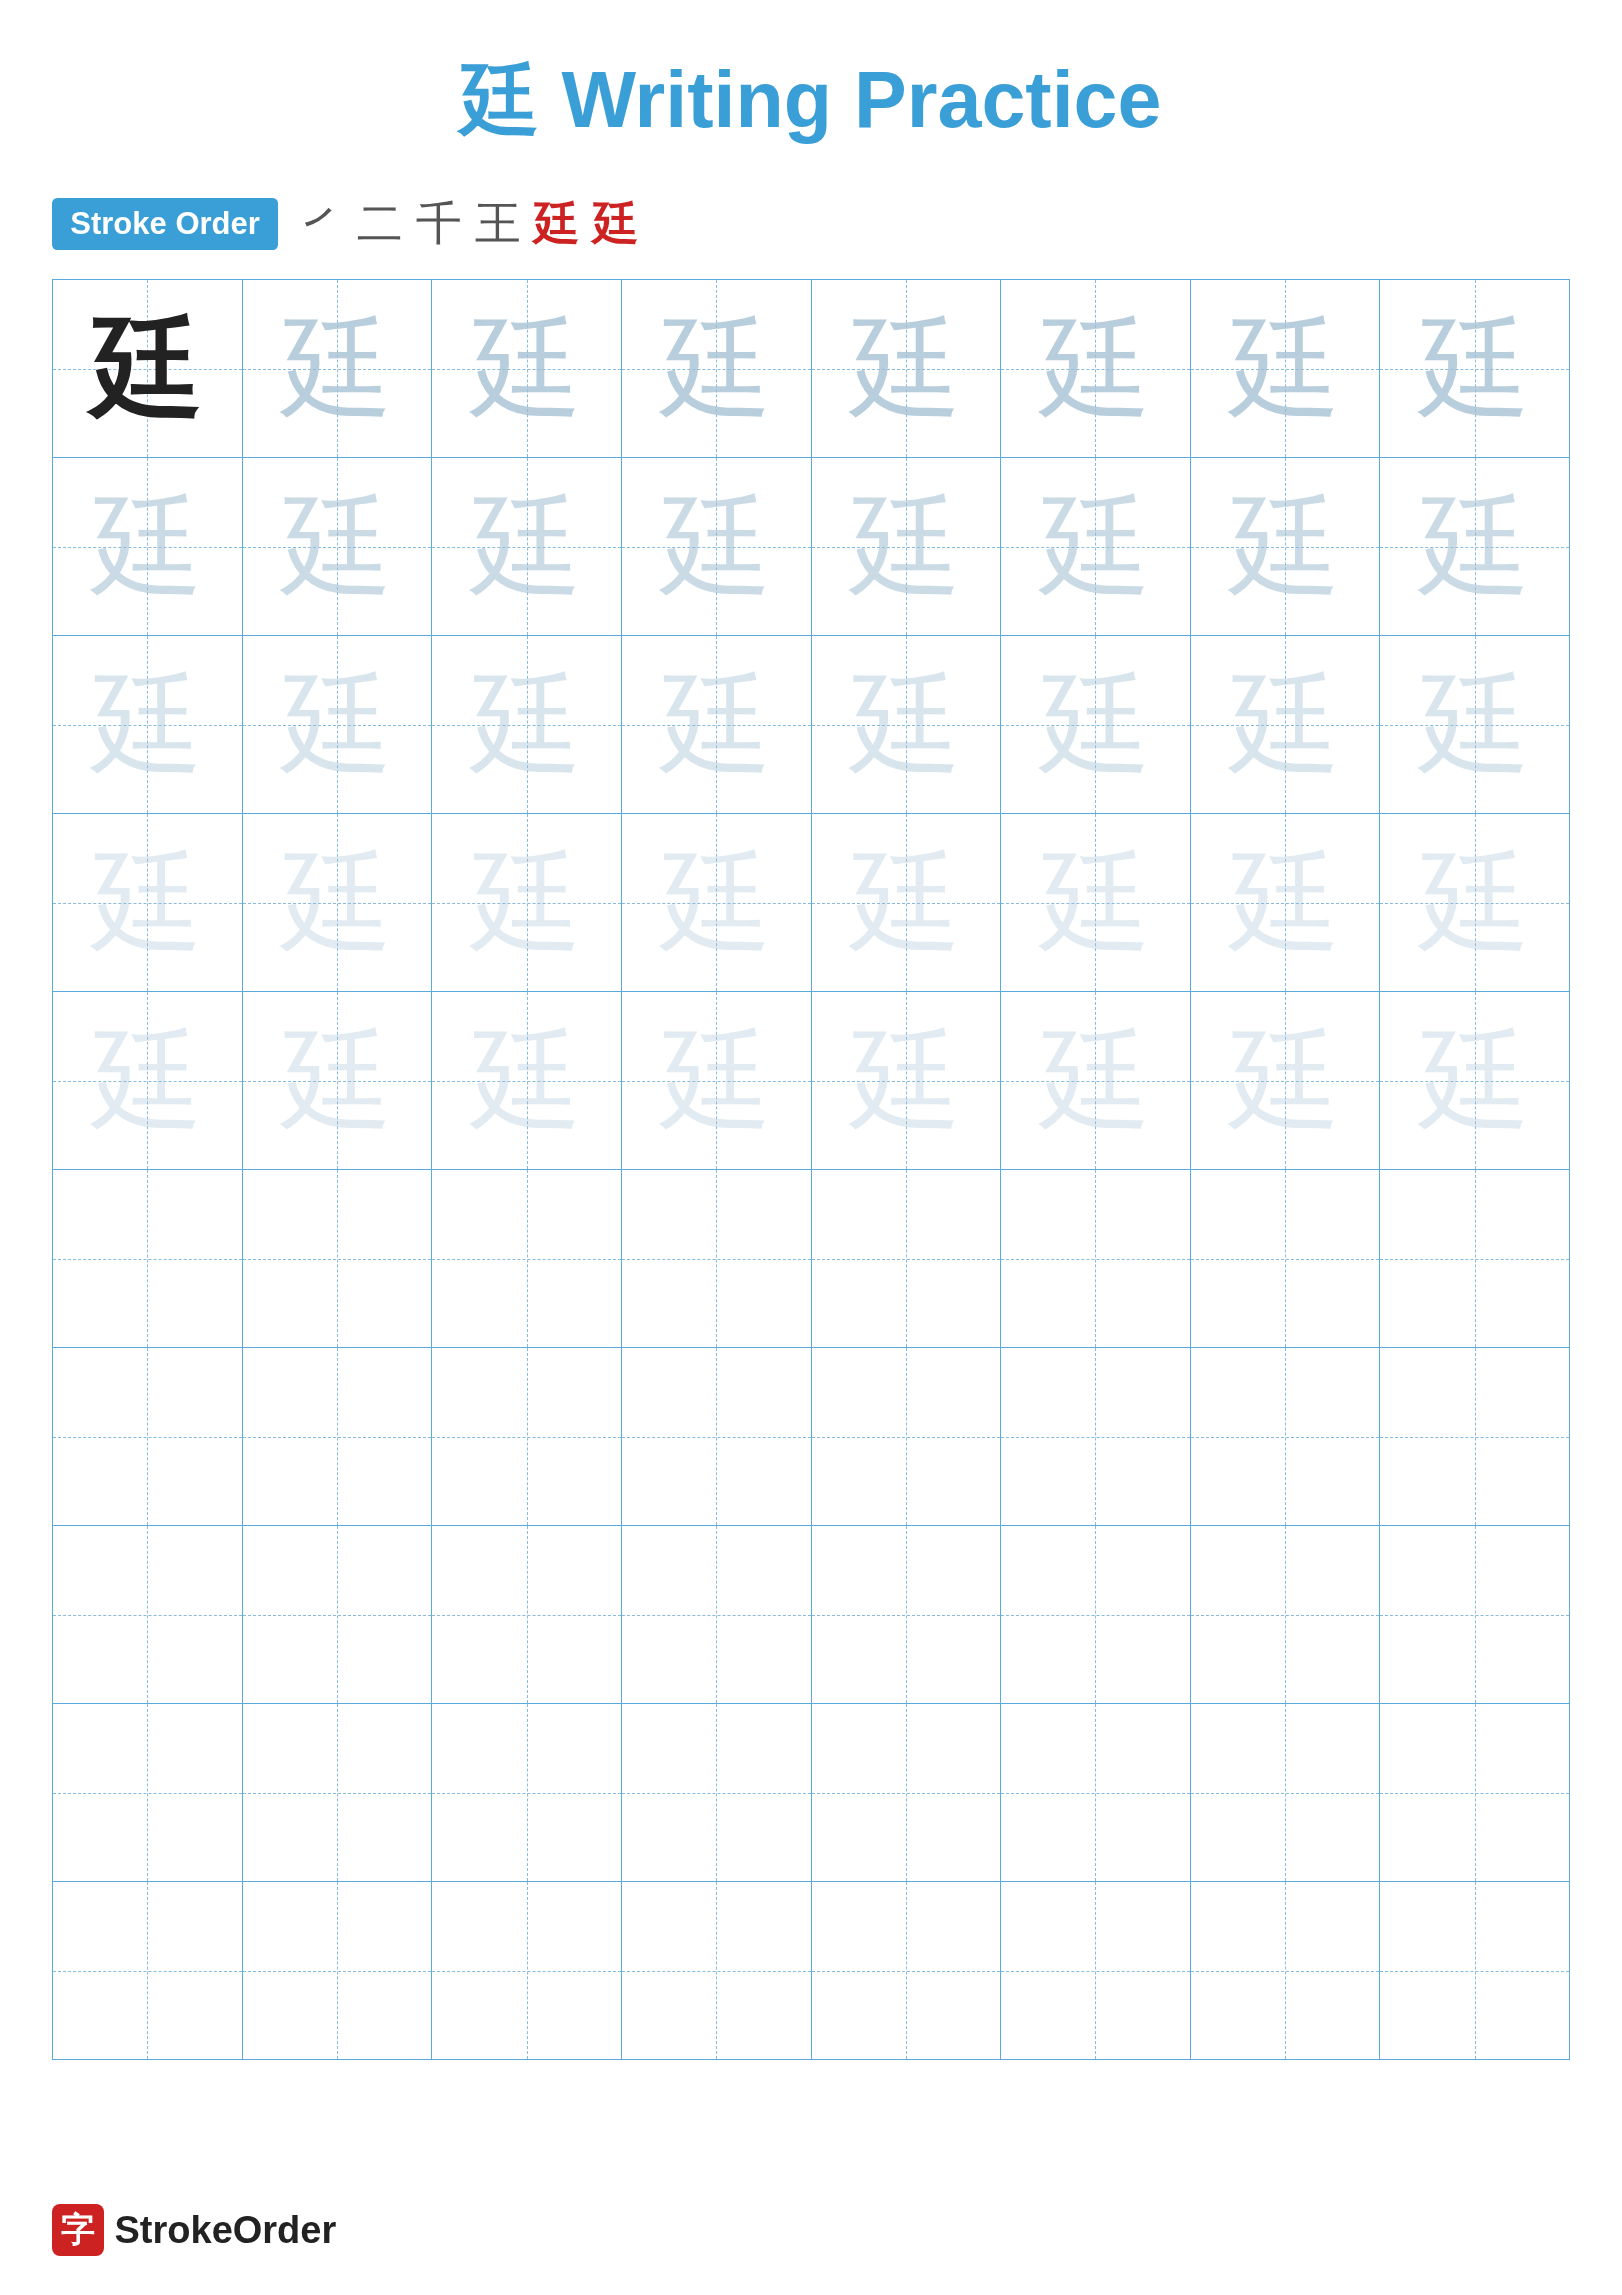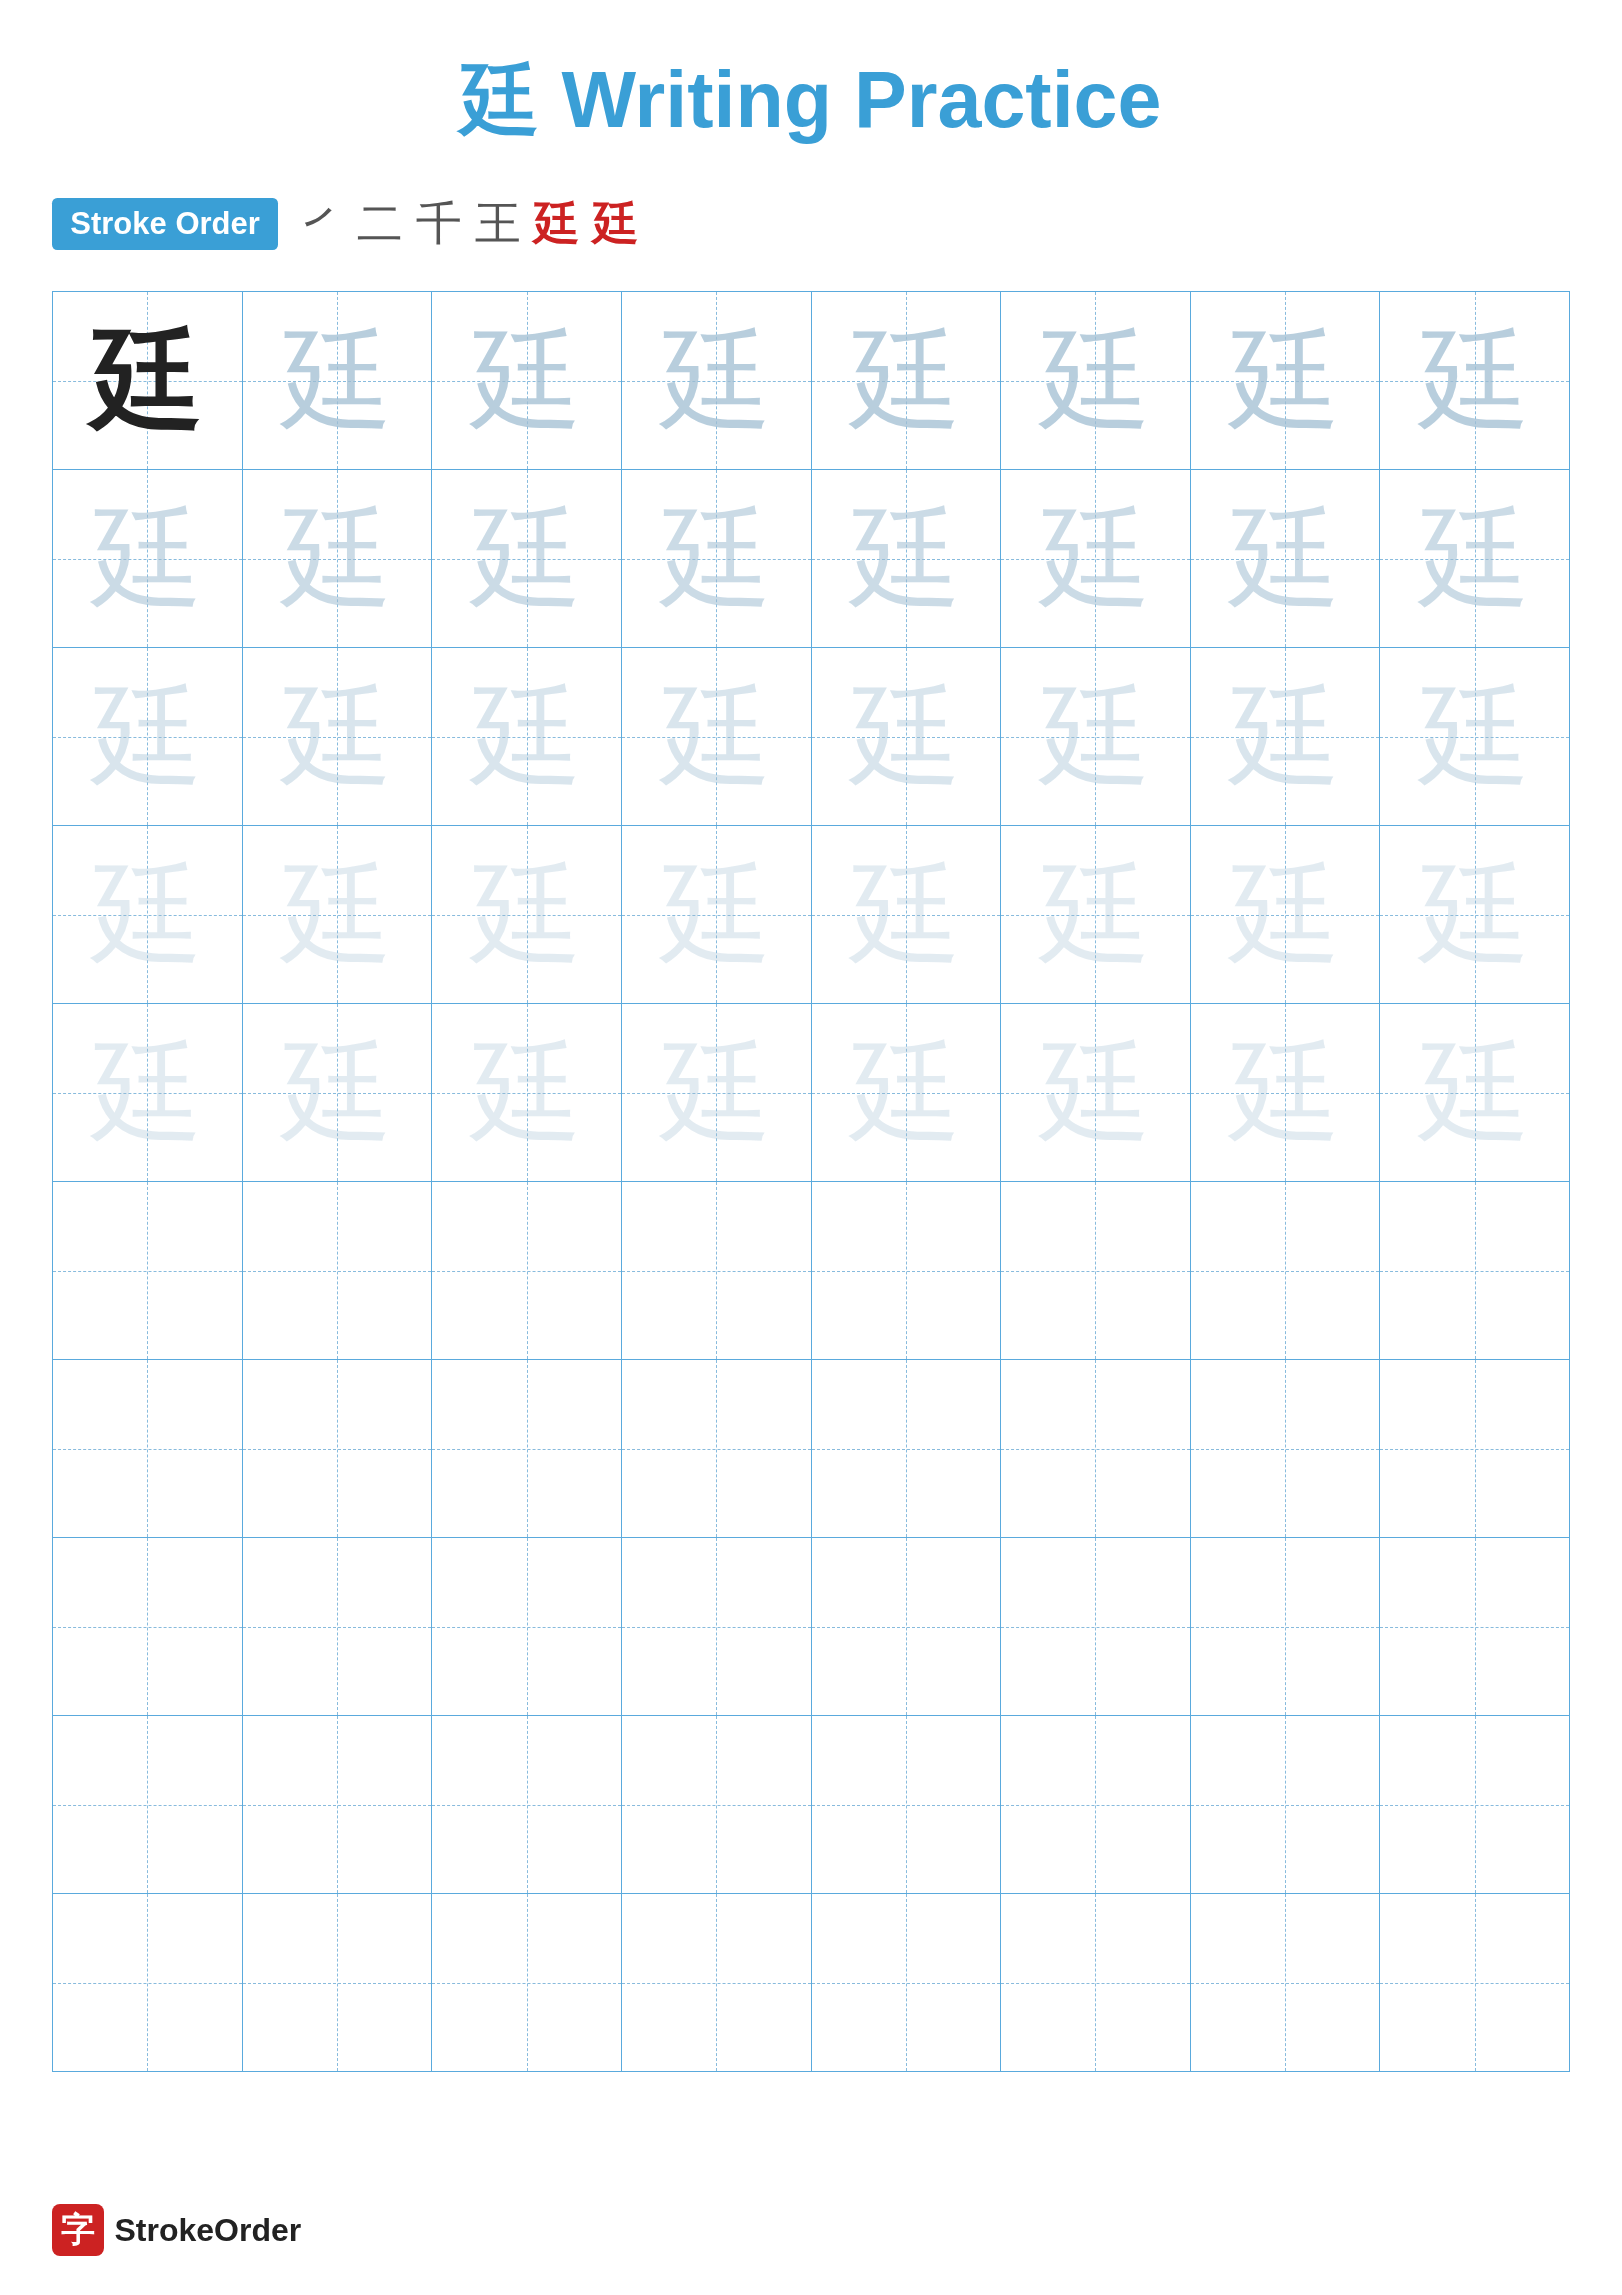--- a/index.html
+++ b/index.html
@@ -30,21 +30,21 @@
       font-size: 79px;
       font-weight: bold;
       color: #3a9fd6;
       font-family: Arial, sans-serif;
     }
 
     .stroke-order-row {
       display: flex;
       align-items: center;
       width: 100%;
-      margin-bottom: 36px;
+      margin-bottom: 24px;
       gap: 19.6px;
     }
 
     .stroke-order-badge {
       background: #3a9fd6;
       color: white;
       font-size: 31px;
       font-weight: bold;
       padding: 7.9px 18.3px;
       border-radius: 5.2px;
@@ -173,21 +173,21 @@
       display: flex;
       align-items: center;
       justify-content: center;
       color: white;
       font-size: 34px;
       font-weight: bold;
       font-family: serif;
     }
 
     .brand-text {
-      font-size: 32px;
+      font-size: 38px;
       font-weight: bold;
       color: #222;
     }
   </style>
 </head>
 <body>
 
 <div class="page-container">
 
   <div class="title-area">

